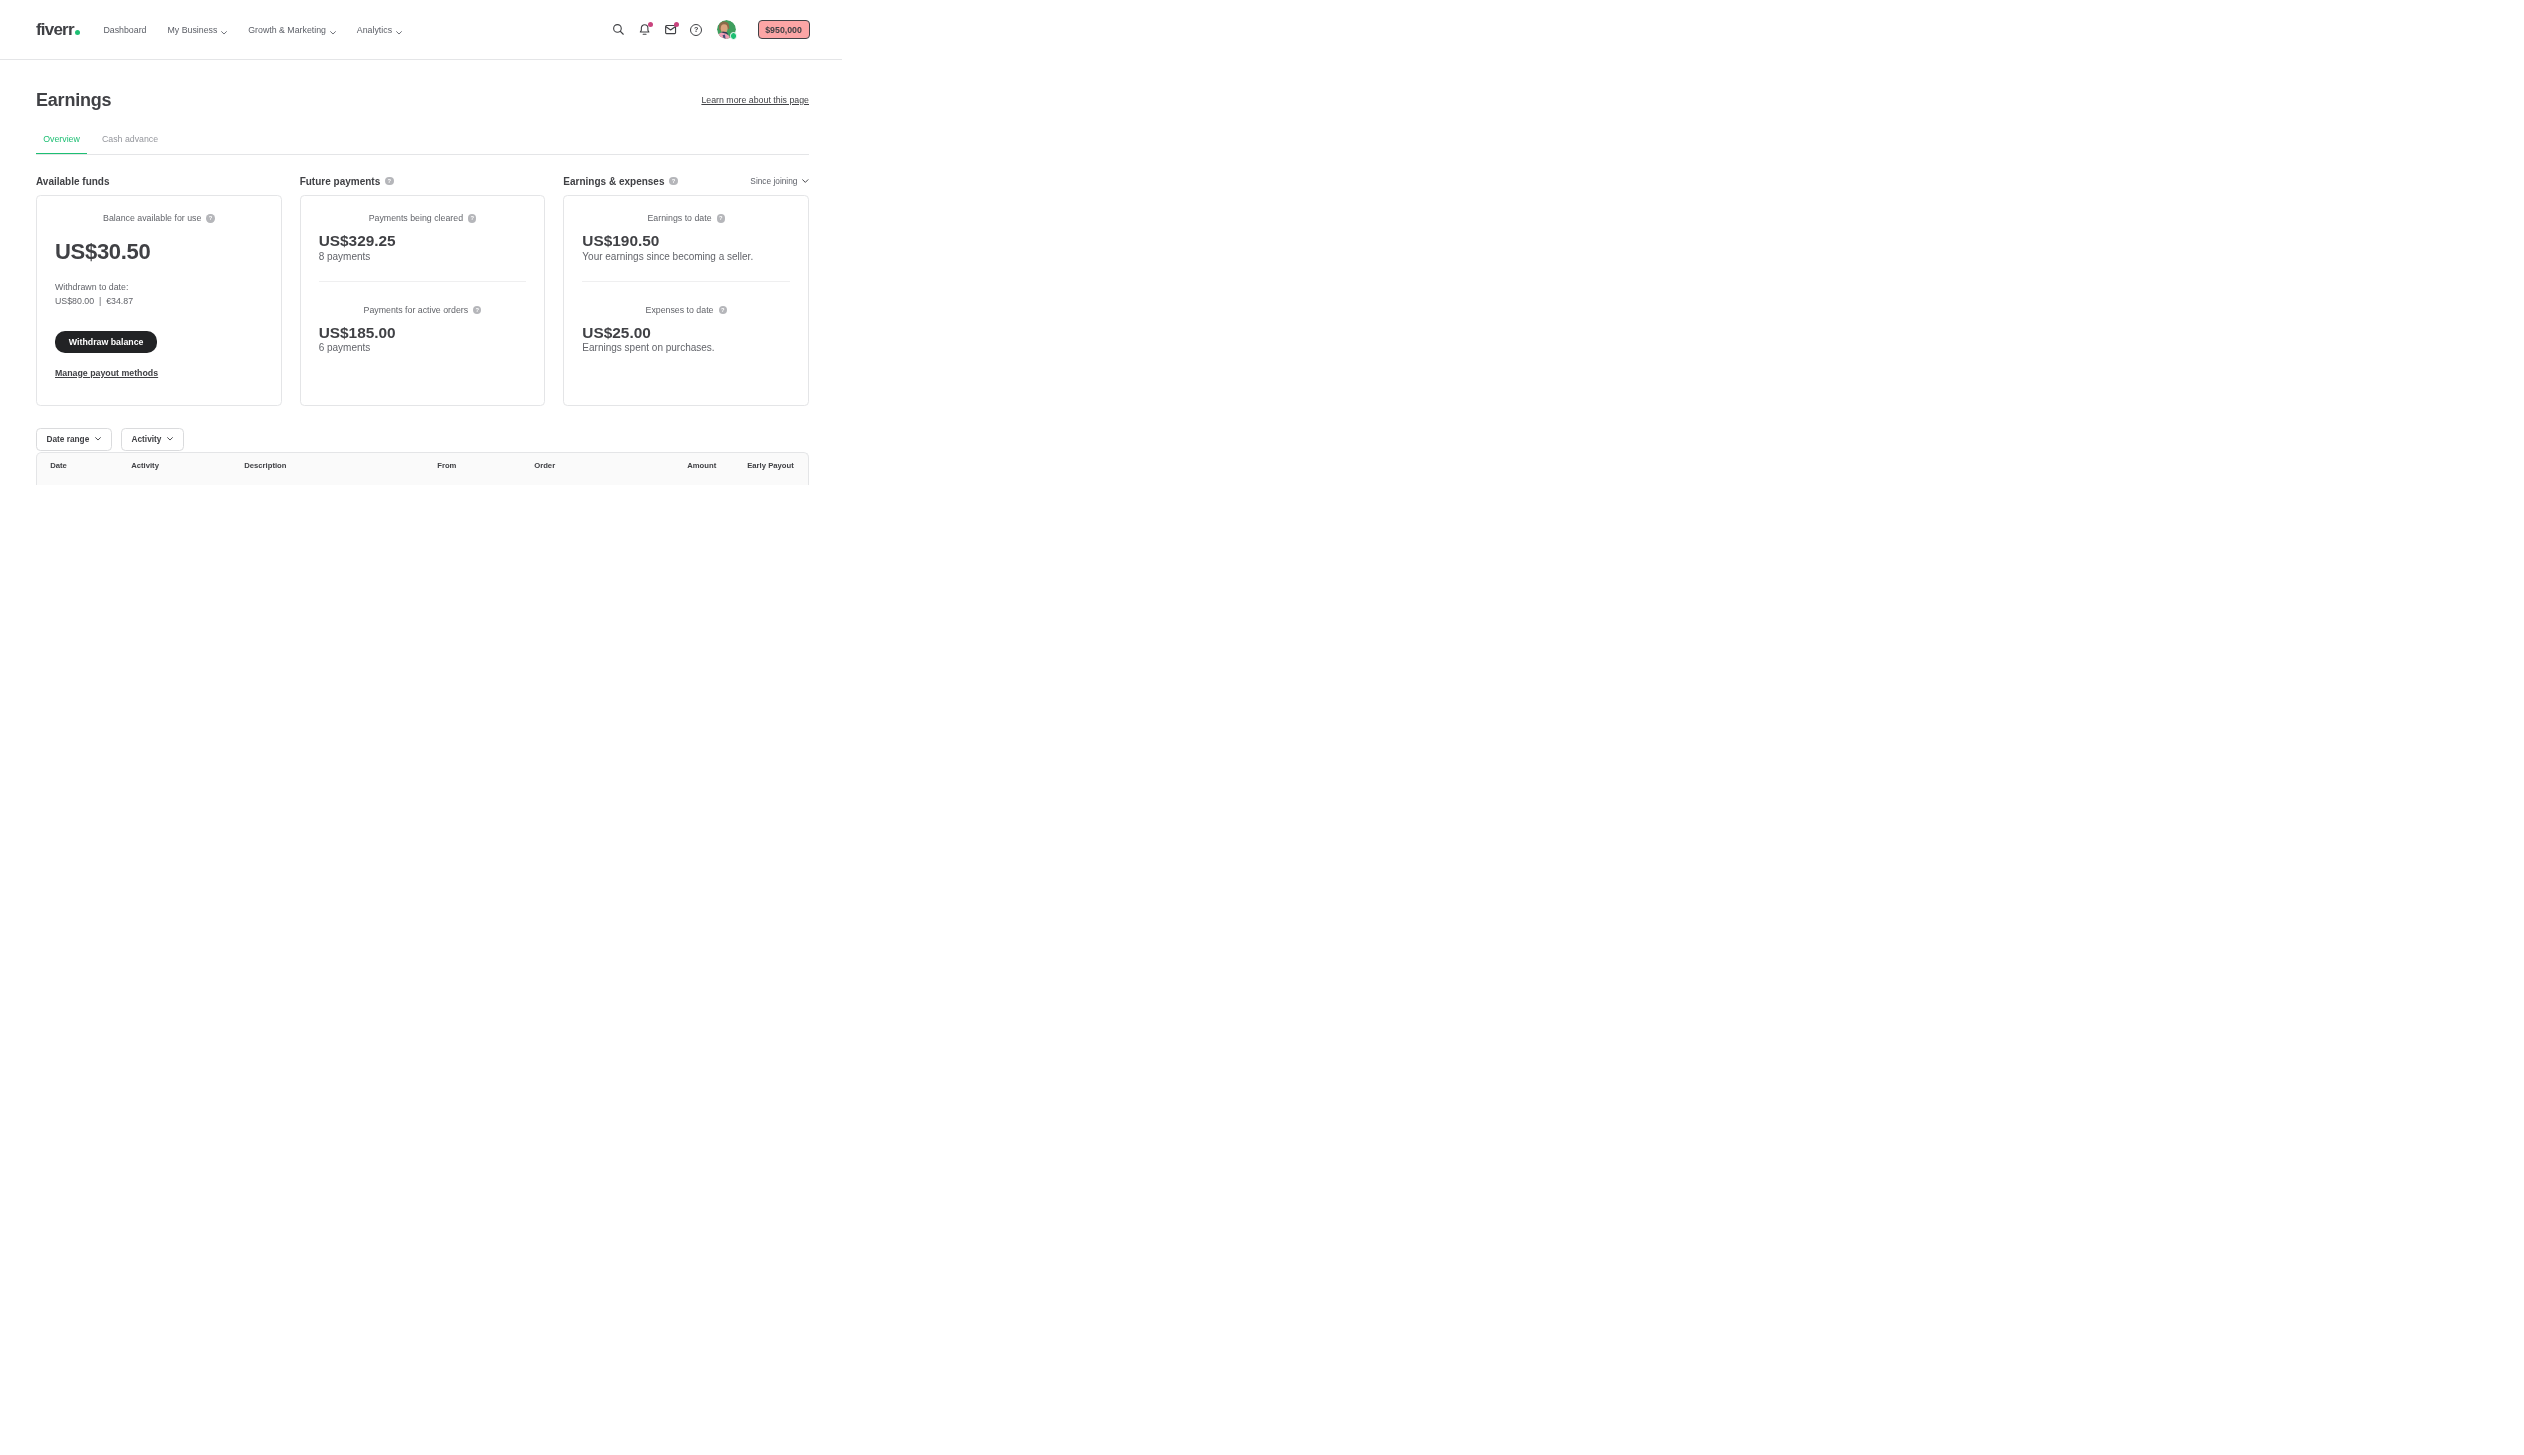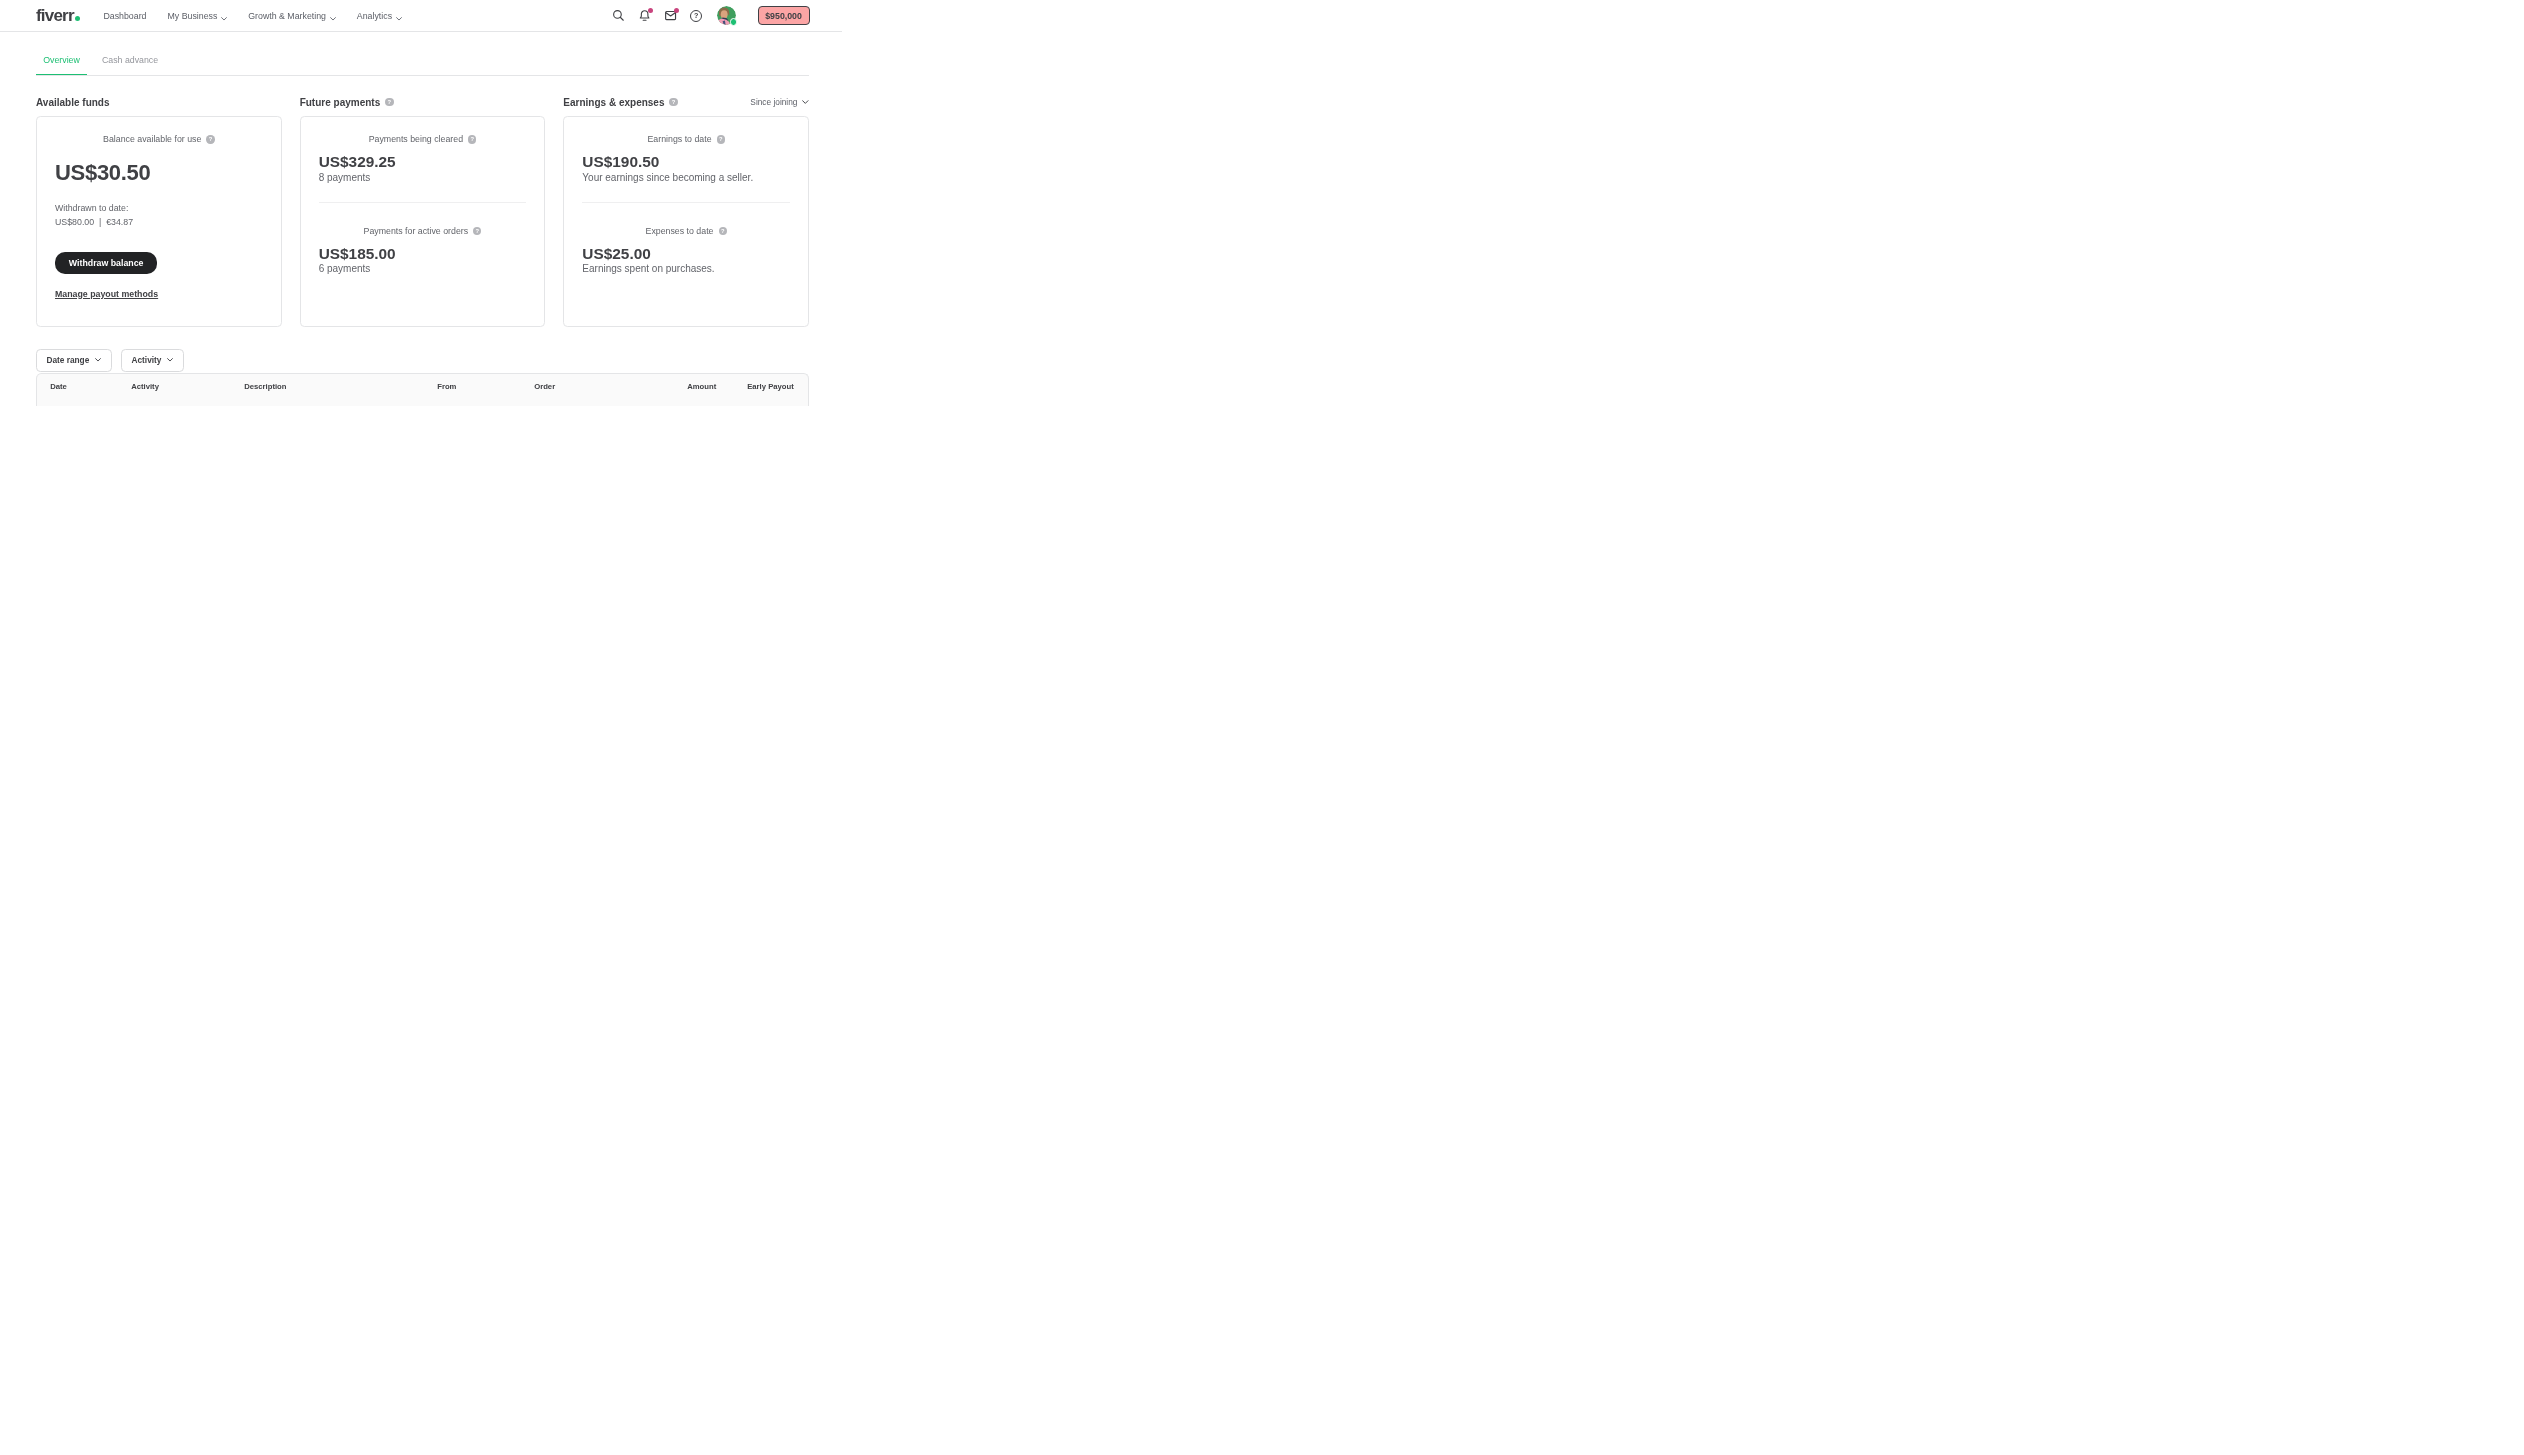--- a/index.html
+++ b/index.html
@@ -2,21 +2,21 @@
 <html style="font-size:8.8px"><head>
 <meta charset="utf-8">
 <style>
   html,body{margin:0;padding:0;background:#fff;}
   .page{width:842px;height:485px;overflow:hidden;position:relative;background:#fff;
         font-family:"Liberation Sans",sans-serif;color:#404145;
         -webkit-font-smoothing:antialiased;}
   a{color:inherit;}
 
   
-  .topnav{display:flex;align-items:center;height:32px;padding:0 32.5px 0 36px;
+  .topnav{display:flex;align-items:center;height:60px;padding:0 32.5px 0 36px;
           border-bottom:0.6px solid #e4e5e7;box-sizing:border-box;}
   .logo{display:flex;align-items:baseline;cursor:pointer;}
   .logo-text{font-size:17px;font-weight:800;letter-spacing:-0.8px;color:#404145;line-height:1;}
   .logo-dot{width:5px;height:5px;background:#1dbf73;border-radius:50%;margin-left:1.7px;}
   .nav-links{display:flex;gap:21px;margin-left:23px;}
   .nav-link{font-size:8.8px;font-weight:500;color:#5b5e66;display:flex;align-items:flex-end;gap:3.9px;cursor:pointer;white-space:nowrap;}
   .nav-right{margin-left:auto;display:flex;align-items:center;gap:12.7px;}
   .icon-btn{position:relative;width:13.2px;height:13.2px;display:flex;align-items:center;justify-content:center;cursor:pointer;}
   .badge-dot{position:absolute;top:-1.1px;right:-1.7px;width:5px;height:5px;background:#c9447e;border-radius:50%;}
   .q-outline{width:12px;height:12px;border:1.2px solid #404145;border-radius:50%;box-sizing:border-box;
@@ -160,20 +160,24 @@
           </g>
         </svg>
         <span class="status-dot"></span>
       </div>
       <button class="balance-btn">$950,000</button>
     </div>
   </header>
 
   <main class="main">
 
+    <div class="title-row">
+      <h1>Earnings</h1>
+      <a class="learn-more">Learn more about this page</a>
+    </div>
 
     <div class="tabs">
       <div class="tab active">Overview</div>
       <div class="tab">Cash advance</div>
     </div>
 
     <div class="sections">
 
       <section>
         <div class="section-head">

